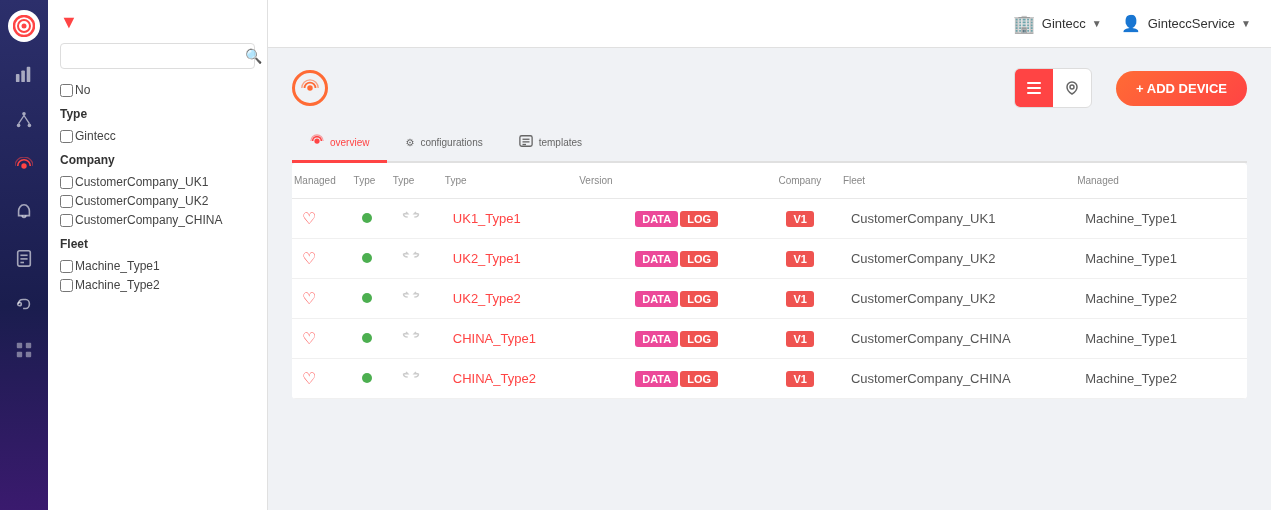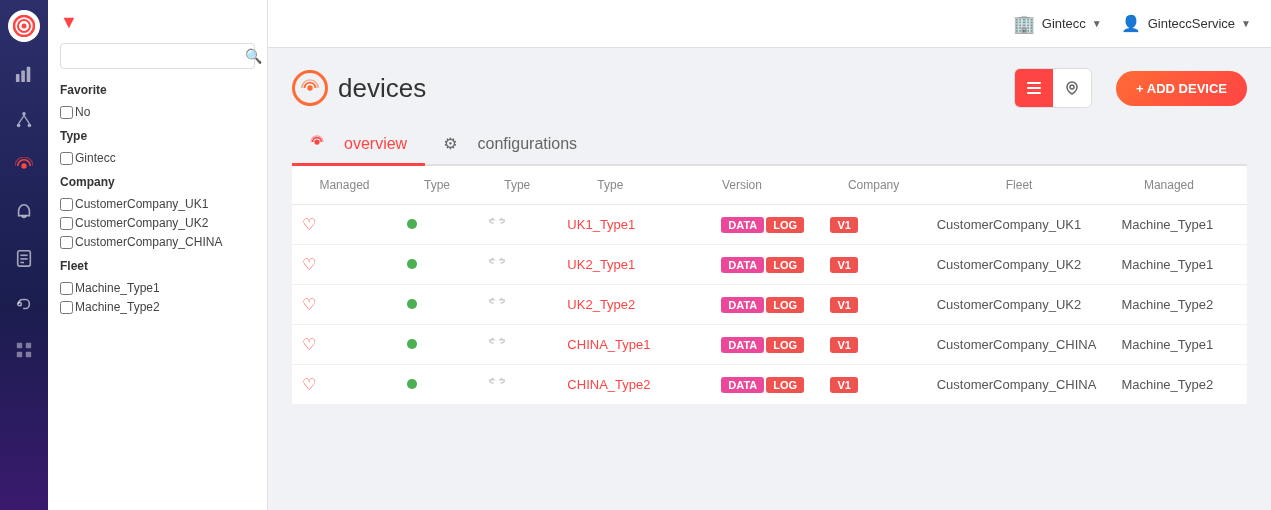--- a/index.html
+++ b/index.html
@@ -144,23 +144,23 @@
       white-space: nowrap;
     }
 
     
     .tabs {
       display: flex; gap: 0;
       border-bottom: 2px solid #e0e0e0;
       margin-bottom: 0;
     }
     .tab {
-      display: flex; align-items: center; gap: 20px;
+      display: flex; align-items: center; gap: 6px;
       padding: 10px 18px;
-      font-size: 16px; font-weight: 500;
+      font-size: 10px; font-weight: 500;
       cursor: pointer;
       color: #666;
       border-bottom: 3px solid transparent;
       margin-bottom: -2px;
     }
     .tab.active {
       color: #ff4444;
       border-bottom: 3px solid #ff4444;
     }
 
@@ -169,25 +169,25 @@
       background: #fff;
       border-radius: 4px;
       width: 100%;
       border-collapse: collapse;
       margin-top: 0;
     }
     .data-table thead tr {
       border-bottom: 1px solid #e8e8e8;
     }
     .data-table th {
-      padding: 12px 26px;
-      font-size: 12px;
+      padding: 12px 2px;
+      font-size: 10px;
       font-weight: 500;
       color: #888;
-      text-align: center;
+      text-align: left;
     }
     .data-table td {
       padding: 10px 10px;
       font-size: 13px;
       border-bottom: 1px solid #f0f0f0;
       vertical-align: middle;
     }
     .favorite-icon { color: #ff4444; font-size: 16px; cursor: pointer; }
     .sync-dot {
       width: 10px; height: 10px;
@@ -286,21 +286,20 @@
   </div>
 </div>
 
 <div class="sidebar">
   <div class="filter-icon">▼</div>
   <div class="sidebar-search">
     <input type="text" placeholder="" style="">
     <span class="search-icon">🔍</span>
   </div>
 
-  <div class="sidebar-section-title">Favorite</div>
   <div class="sidebar-item">
     <input type="checkbox" style="">
     <span>No</span>
   </div>
 
   <div class="sidebar-section-title">Type</div>
   <div class="sidebar-item">
     <input type="checkbox" style="">
     <span>Gintecc</span>
   </div>
@@ -349,21 +348,20 @@
 
     <div class="page-header">
       <div class="page-title-area">
         <div class="page-icon">
           <svg width="20" height="20" viewBox="0 0 22 22" fill="none">
             <circle cx="11" cy="11" r="3" fill="#ff6b35"></circle>
             <path d="M11 11 m-6 0 a6 6 0 0 1 12 0" fill="none" stroke="#ff6b35" stroke-width="2"></path>
             <path d="M11 11 m-9 0 a9 9 0 0 1 18 0" fill="none" stroke="#ff6b35" stroke-width="1.5" opacity="0.6"></path>
           </svg>
         </div>
-        <h1 class="page-title">devices</h1>
       </div>
       <div class="header-actions">
         <div class="icon-btn-group">
           <div class="icon-btn active">
             <svg width="16" height="16" viewBox="0 0 16 16" fill="currentColor">
               <rect x="1" y="2" width="14" height="2" rx="1"></rect>
               <rect x="1" y="7" width="14" height="2" rx="1"></rect>
               <rect x="1" y="12" width="14" height="2" rx="1"></rect>
             </svg>
           </div>
@@ -386,20 +384,31 @@
             <path d="M8 8 m-5 0 a5 5 0 0 1 10 0" fill="none" stroke="#ff4444" stroke-width="1.8"></path>
             <path d="M8 8 m-7 0 a7 7 0 0 1 14 0" fill="none" stroke="#ff4444" stroke-width="1.3" opacity="0.5"></path>
           </svg>
         </span>
         <span>overview</span>
       </div>
       <div class="tab">
         <span>⚙</span>
         <span>configurations</span>
       </div>
+      <div class="tab">
+        <span>
+          <svg width="14" height="14" viewBox="0 0 16 16" fill="none" stroke="#666" stroke-width="1.5">
+            <rect x="1" y="2" width="14" height="12" rx="2"></rect>
+            <line x1="4" y1="6" x2="12" y2="6"></line>
+              <line x1="4" y1="9" x2="12" y2="9"></line>
+              <line x1="4" y1="12" x2="8" y2="12"></line>
+          </svg>
+        </span>
+        <span>templates</span>
+      </div>
     </div>
 
     <div class="table-wrapper">
       <table class="data-table">
         <thead>
           <tr>
             <th>Managed</th>
             <th>Type</th>
             <th>Type</th>
             <th>Type</th>

